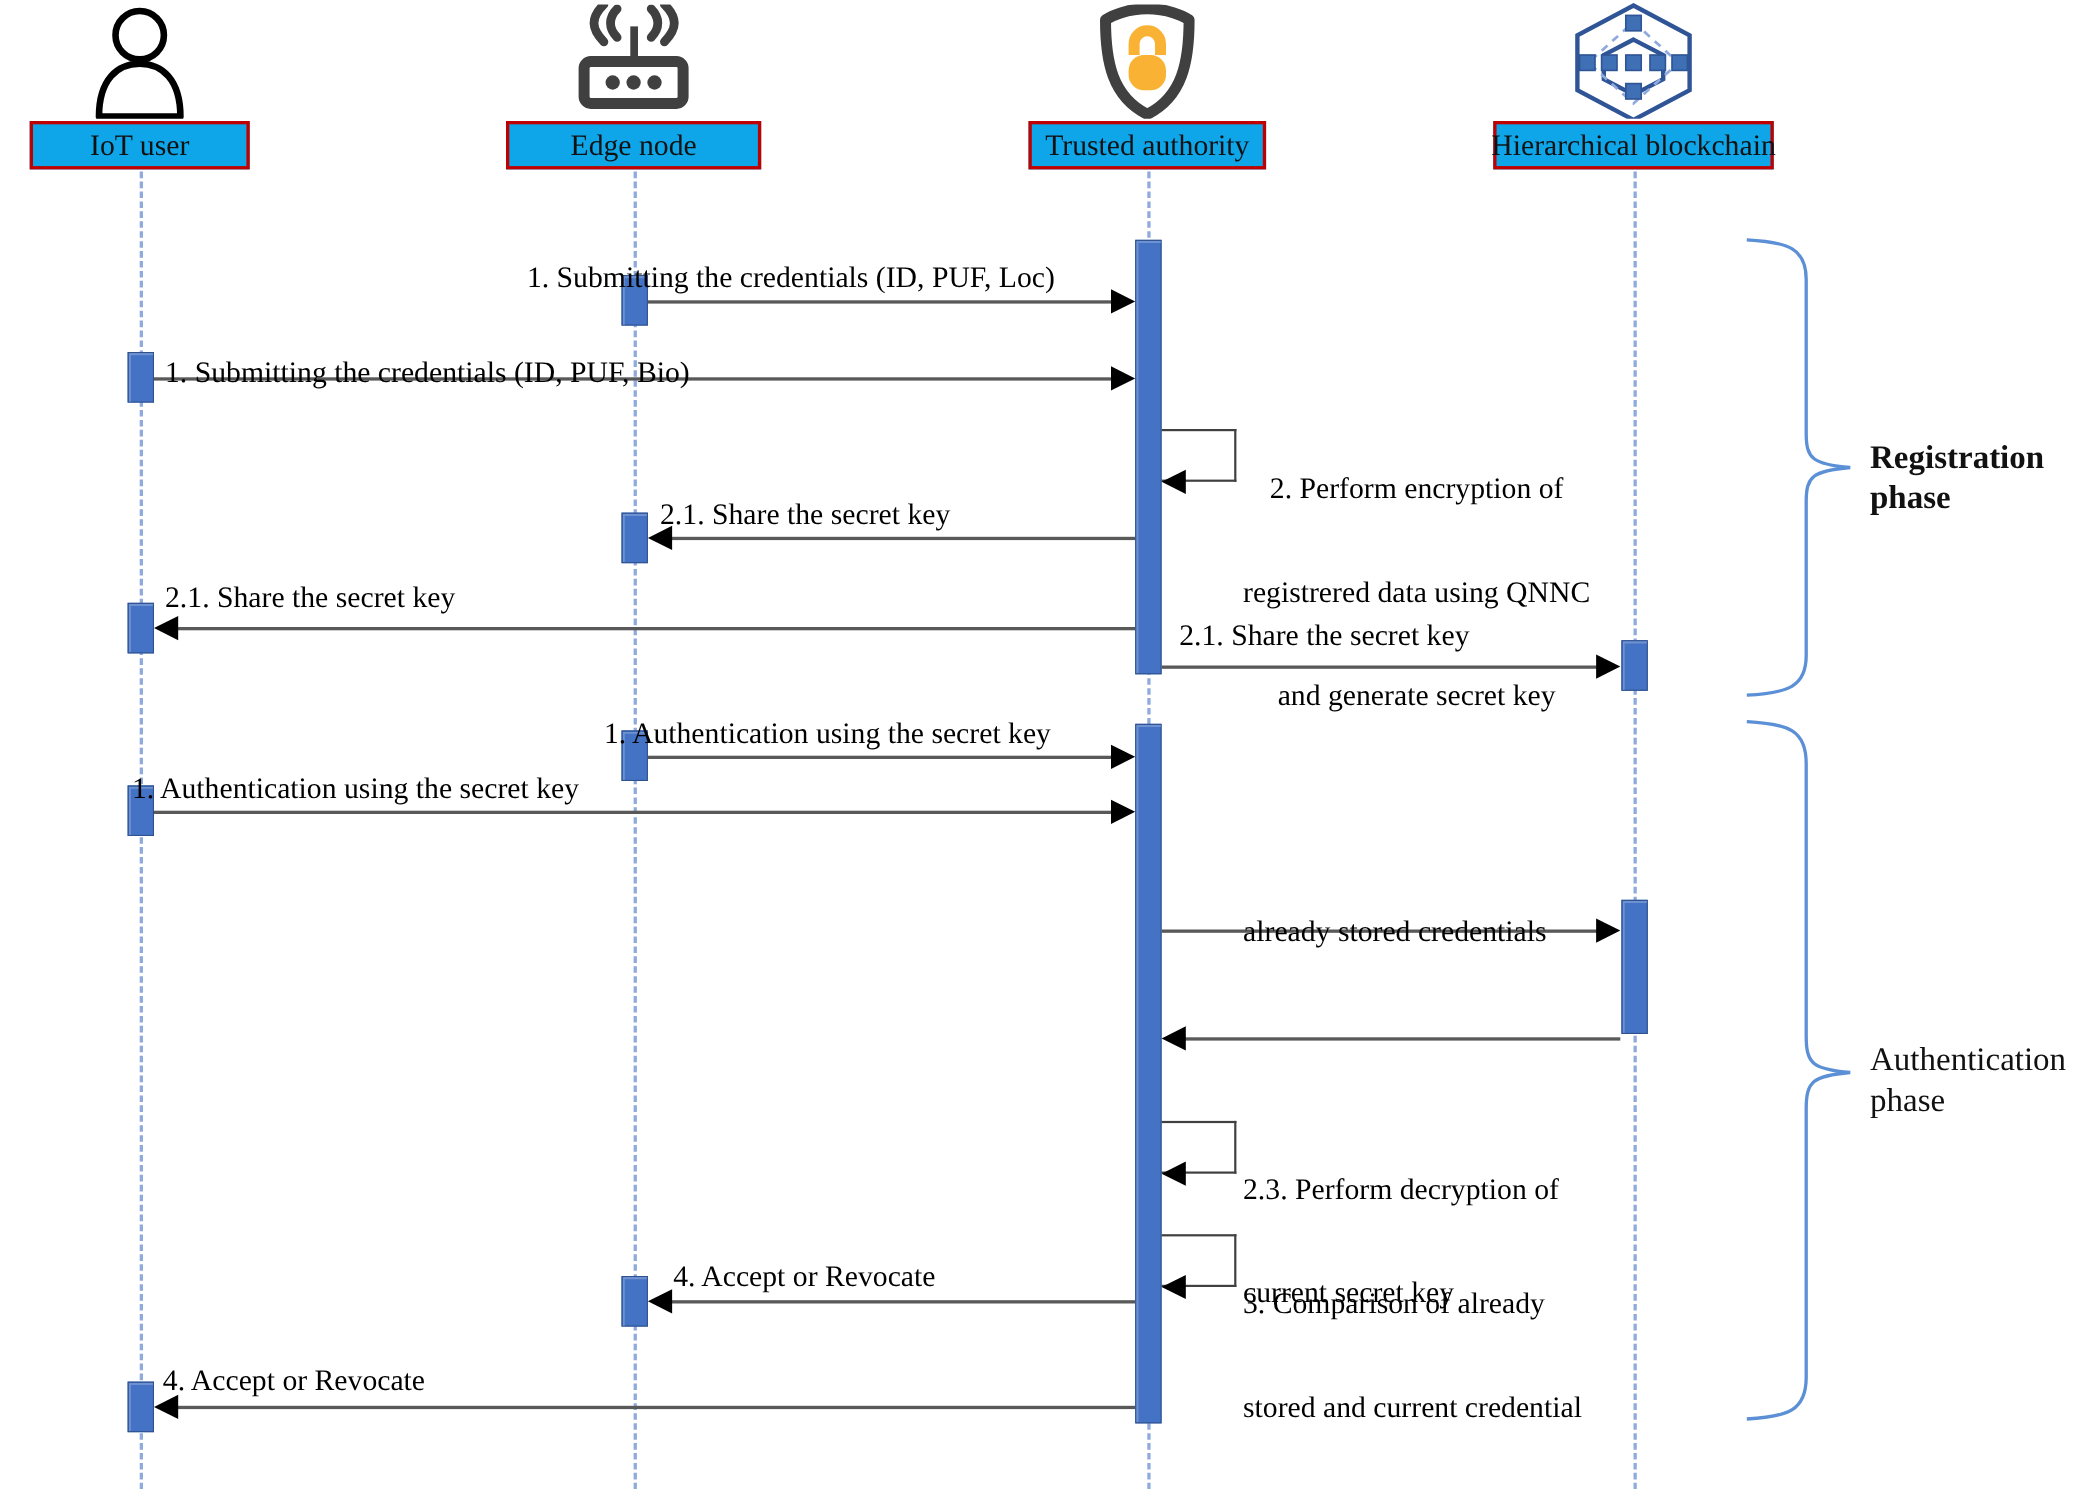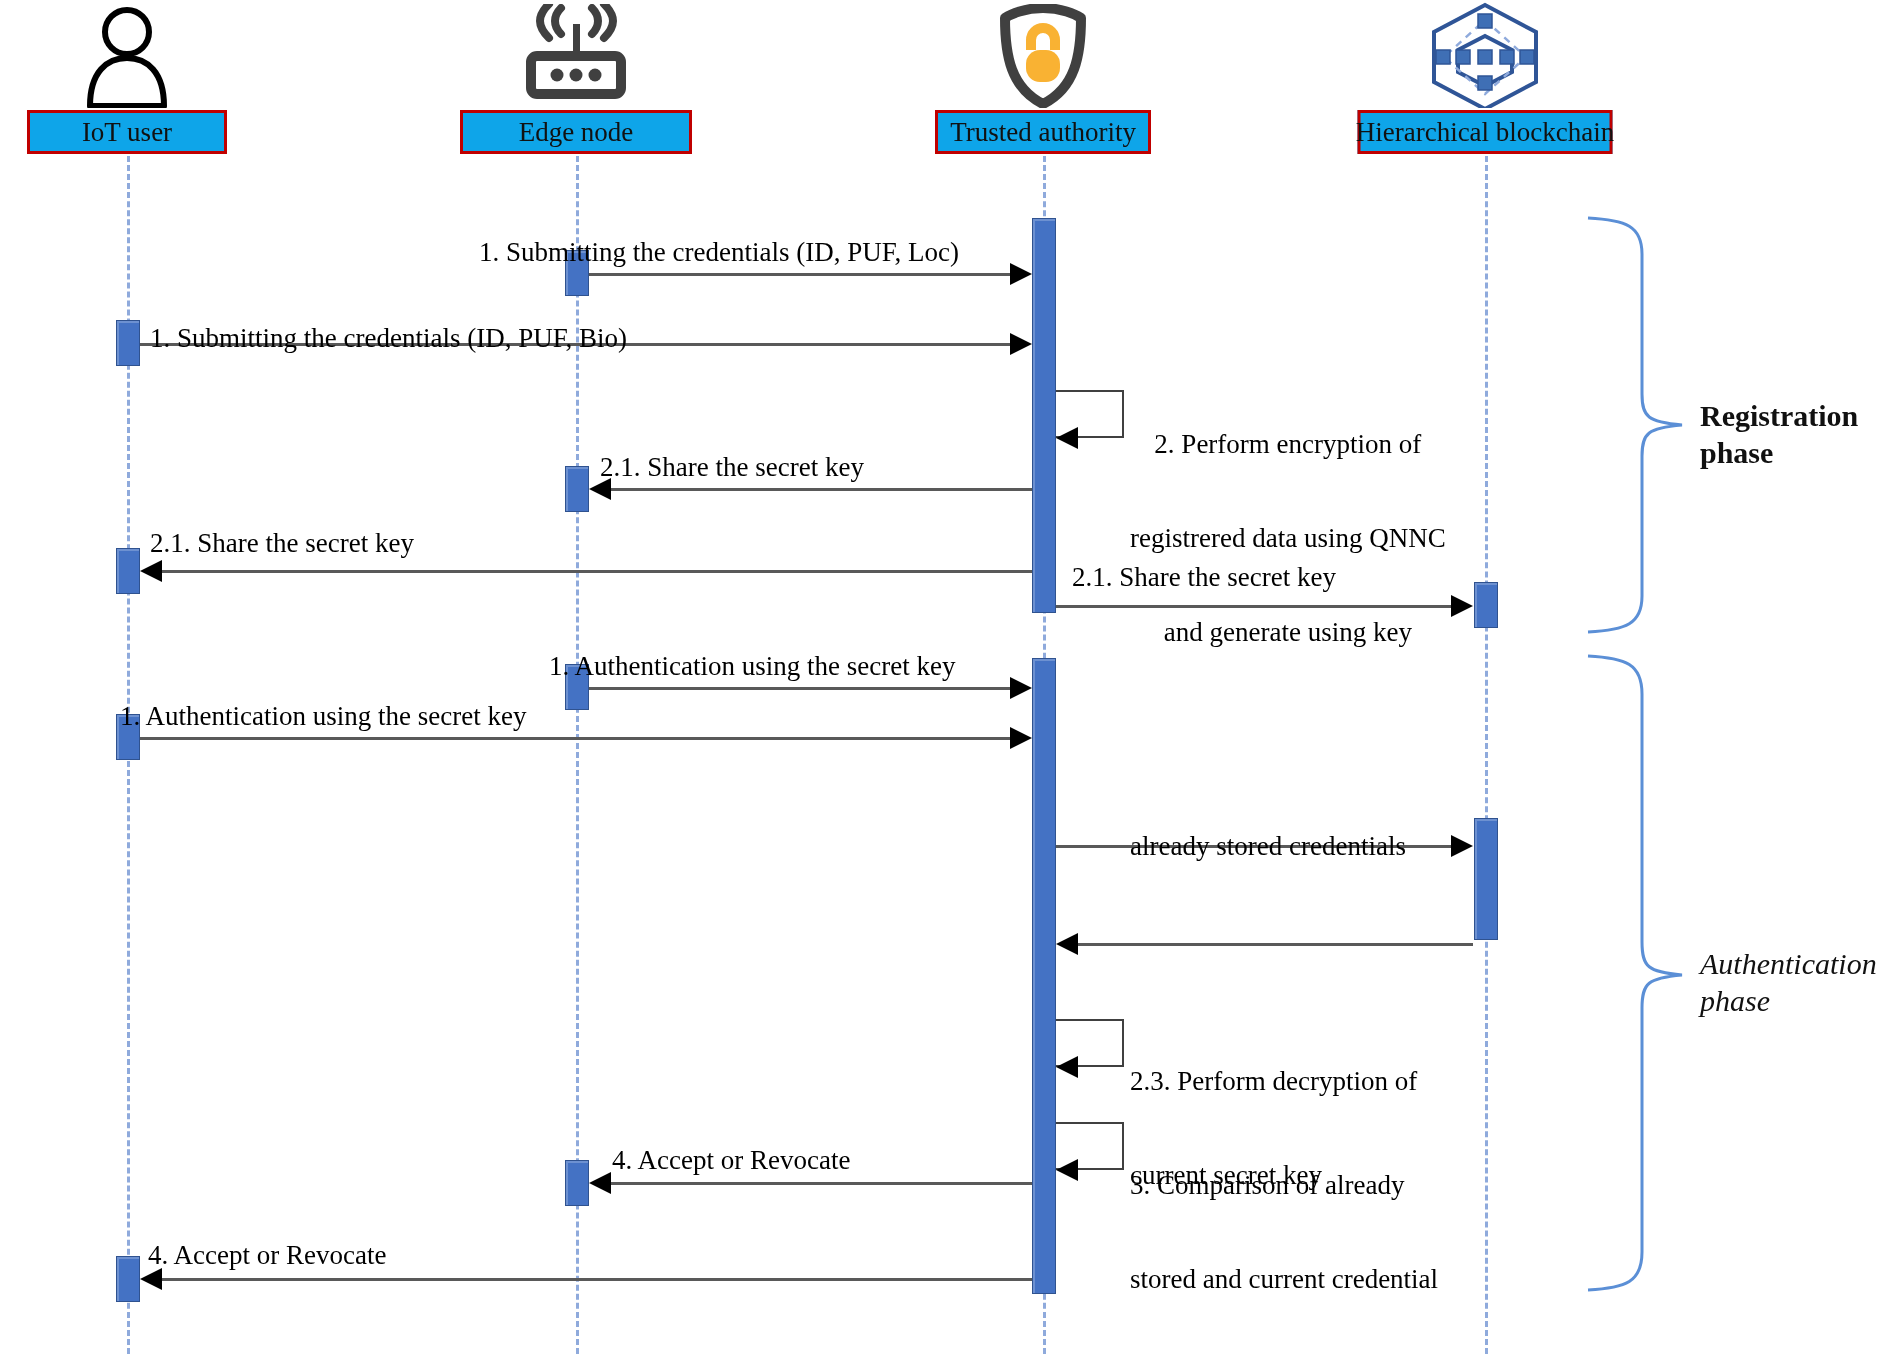--- a/index.html
+++ b/index.html
@@ -140,21 +140,21 @@
 
   <div class="msg" style="left:140px;top:343px;width:881px;"></div>
   <div class="head-r" style="left:1010px;top:333px;"></div>
   <div class="lbl" style="left:150px;top:307px;margin-top:16px;">1. Submitting the credentials (ID, PUF, Bio)</div>
 
   <div class="selfloop" style="left:1056px;top:390px;width:68px;height:48px;"></div>
   <div class="head-l" style="left:1056px;top:427px;"></div>
   <div class="lbl center" style="left:1130px;top:366px;">
     <div>2. Perform encryption of</div>
     <div>registrered data using QNNC</div>
-    <div>and generate using key</div>
+    <div>and generate secret key</div>
   </div>
 
   <div class="msg" style="left:600px;top:488px;width:432px;"></div>
   <div class="head-l" style="left:589px;top:478px;"></div>
   <div class="lbl" style="left:600px;top:452px;">2.1. Share the secret key</div>
 
   <div class="msg" style="left:151px;top:570px;width:881px;"></div>
   <div class="head-l" style="left:140px;top:560px;"></div>
   <div class="lbl" style="left:150px;top:528px;">2.1. Share the secret key</div>
 
@@ -212,18 +212,18 @@
     <div>Registration</div>
     <div>phase</div>
   </div>
 
   <div class="brace" style="left:1584px;top:652px;width:110px;height:642px;">
     <svg width="110" height="642" viewBox="0 0 110 642" aria-hidden="true">
       <path d="M4 4 C42 6 58 12 58 42 L58 290 C58 315 64 320 98 323
                C64 326 58 331 58 356 L58 600 C58 630 42 636 4 638" fill="none" stroke="#5b8fd6" stroke-width="3"></path>
     </svg>
   </div>
-  <div class="phase-lbl" style="left:1700px;top:946px;font-style:italic;">
+  <div class="phase-lbl" style="left:1700px;top:946px;">
     <div>Authentication</div>
     <div>phase</div>
   </div>
 
 </div>
 
 </body></html>

